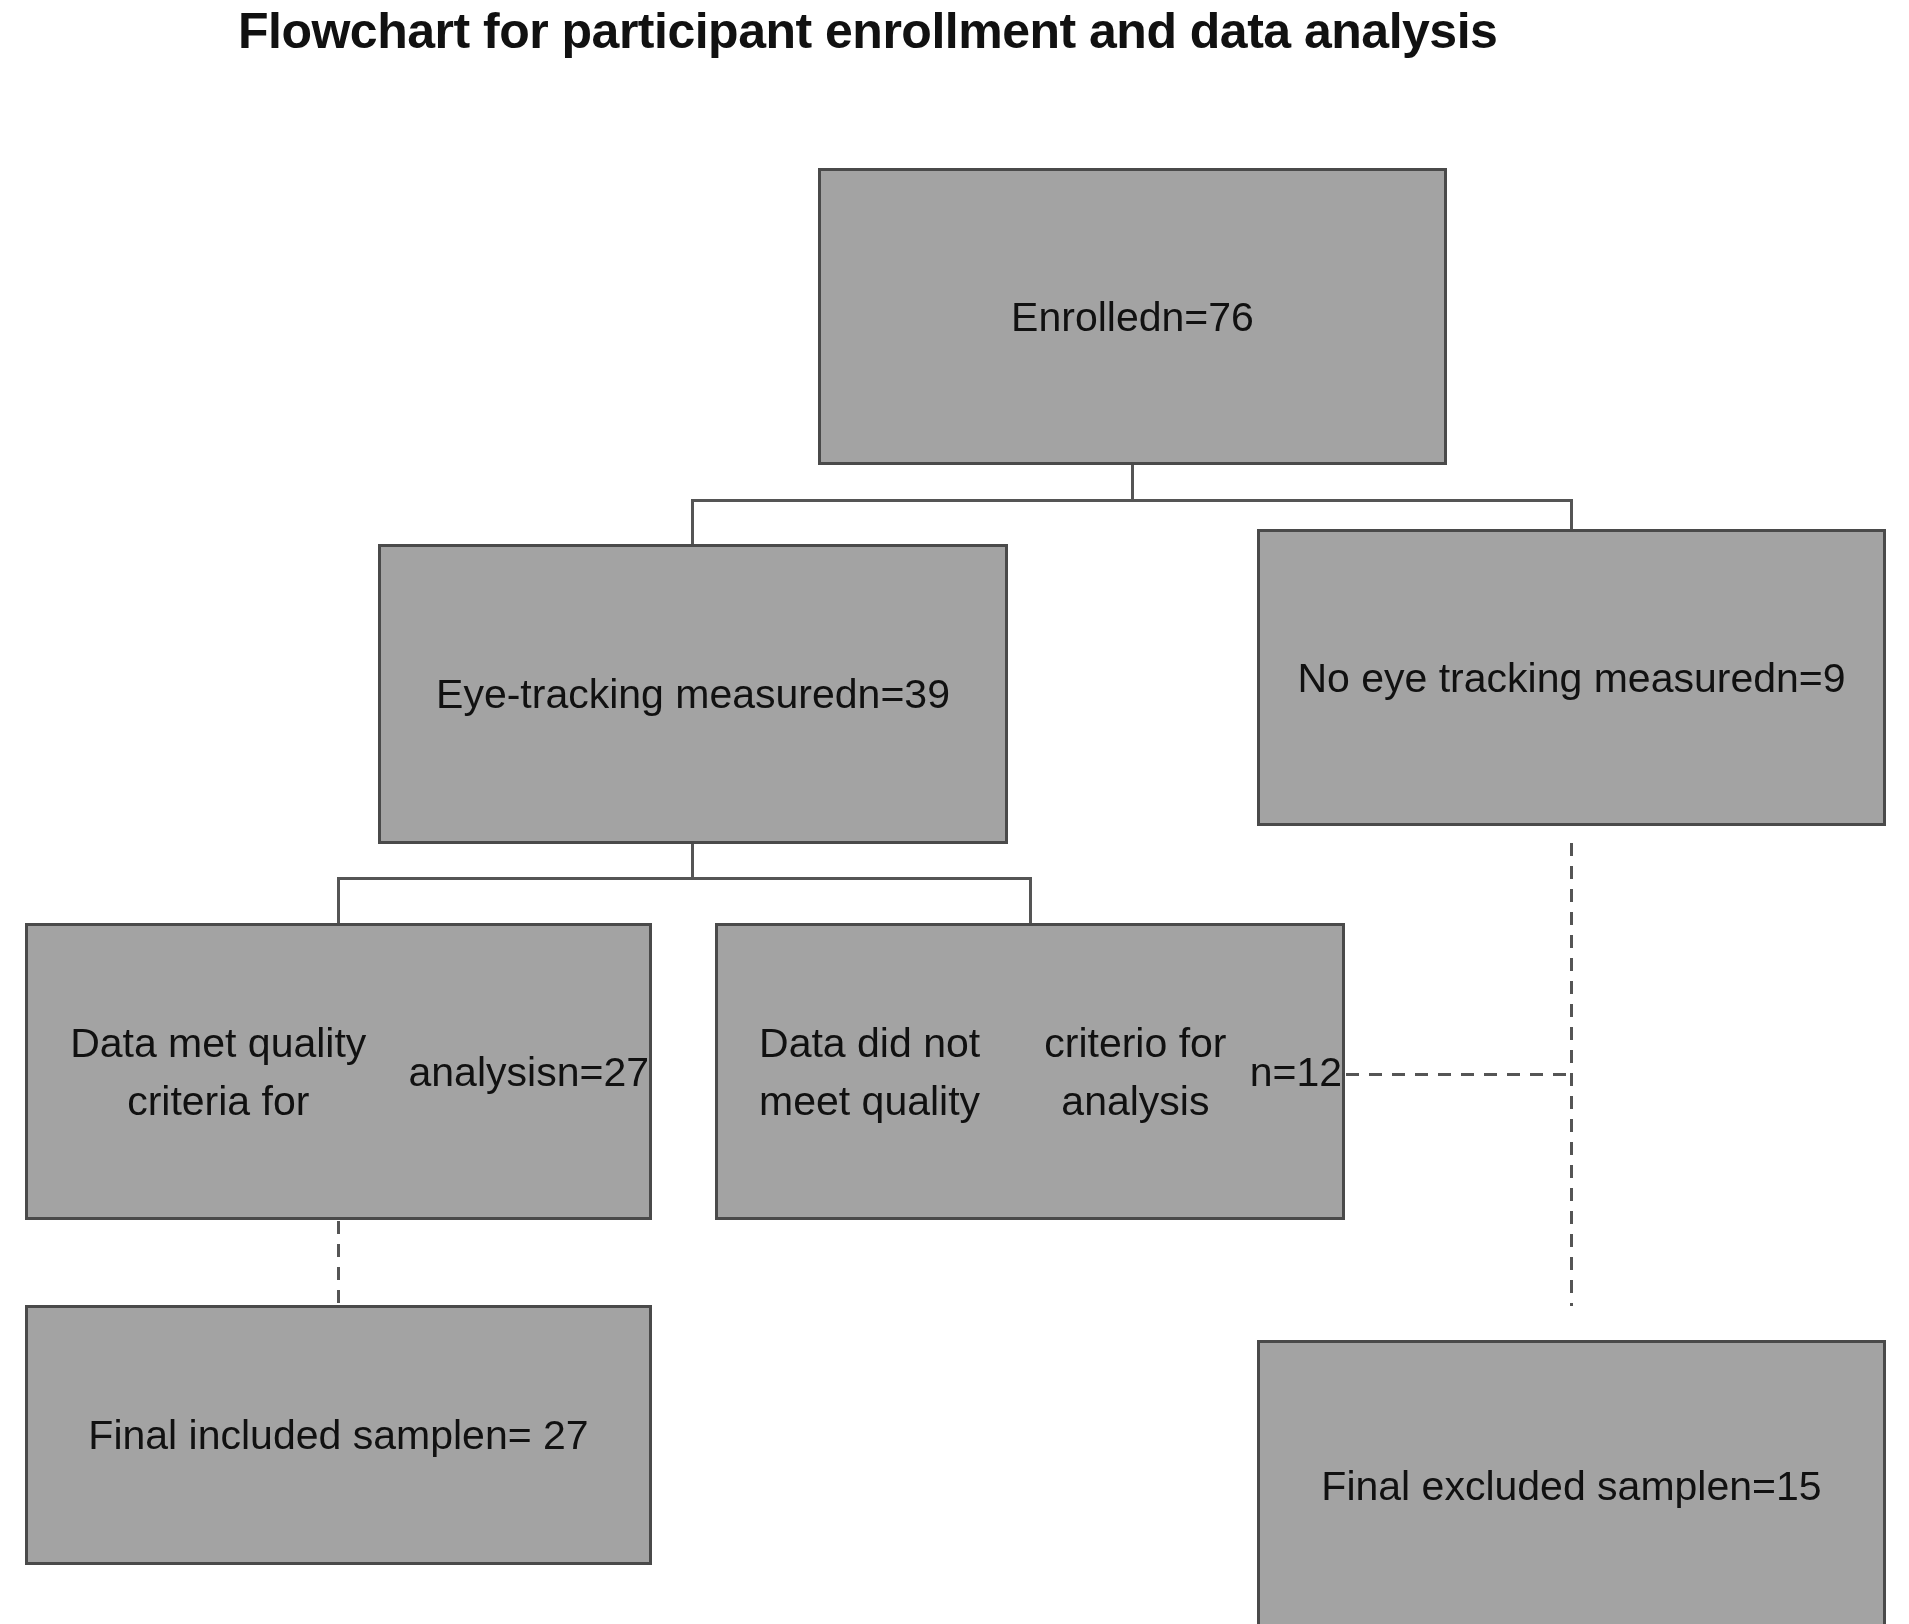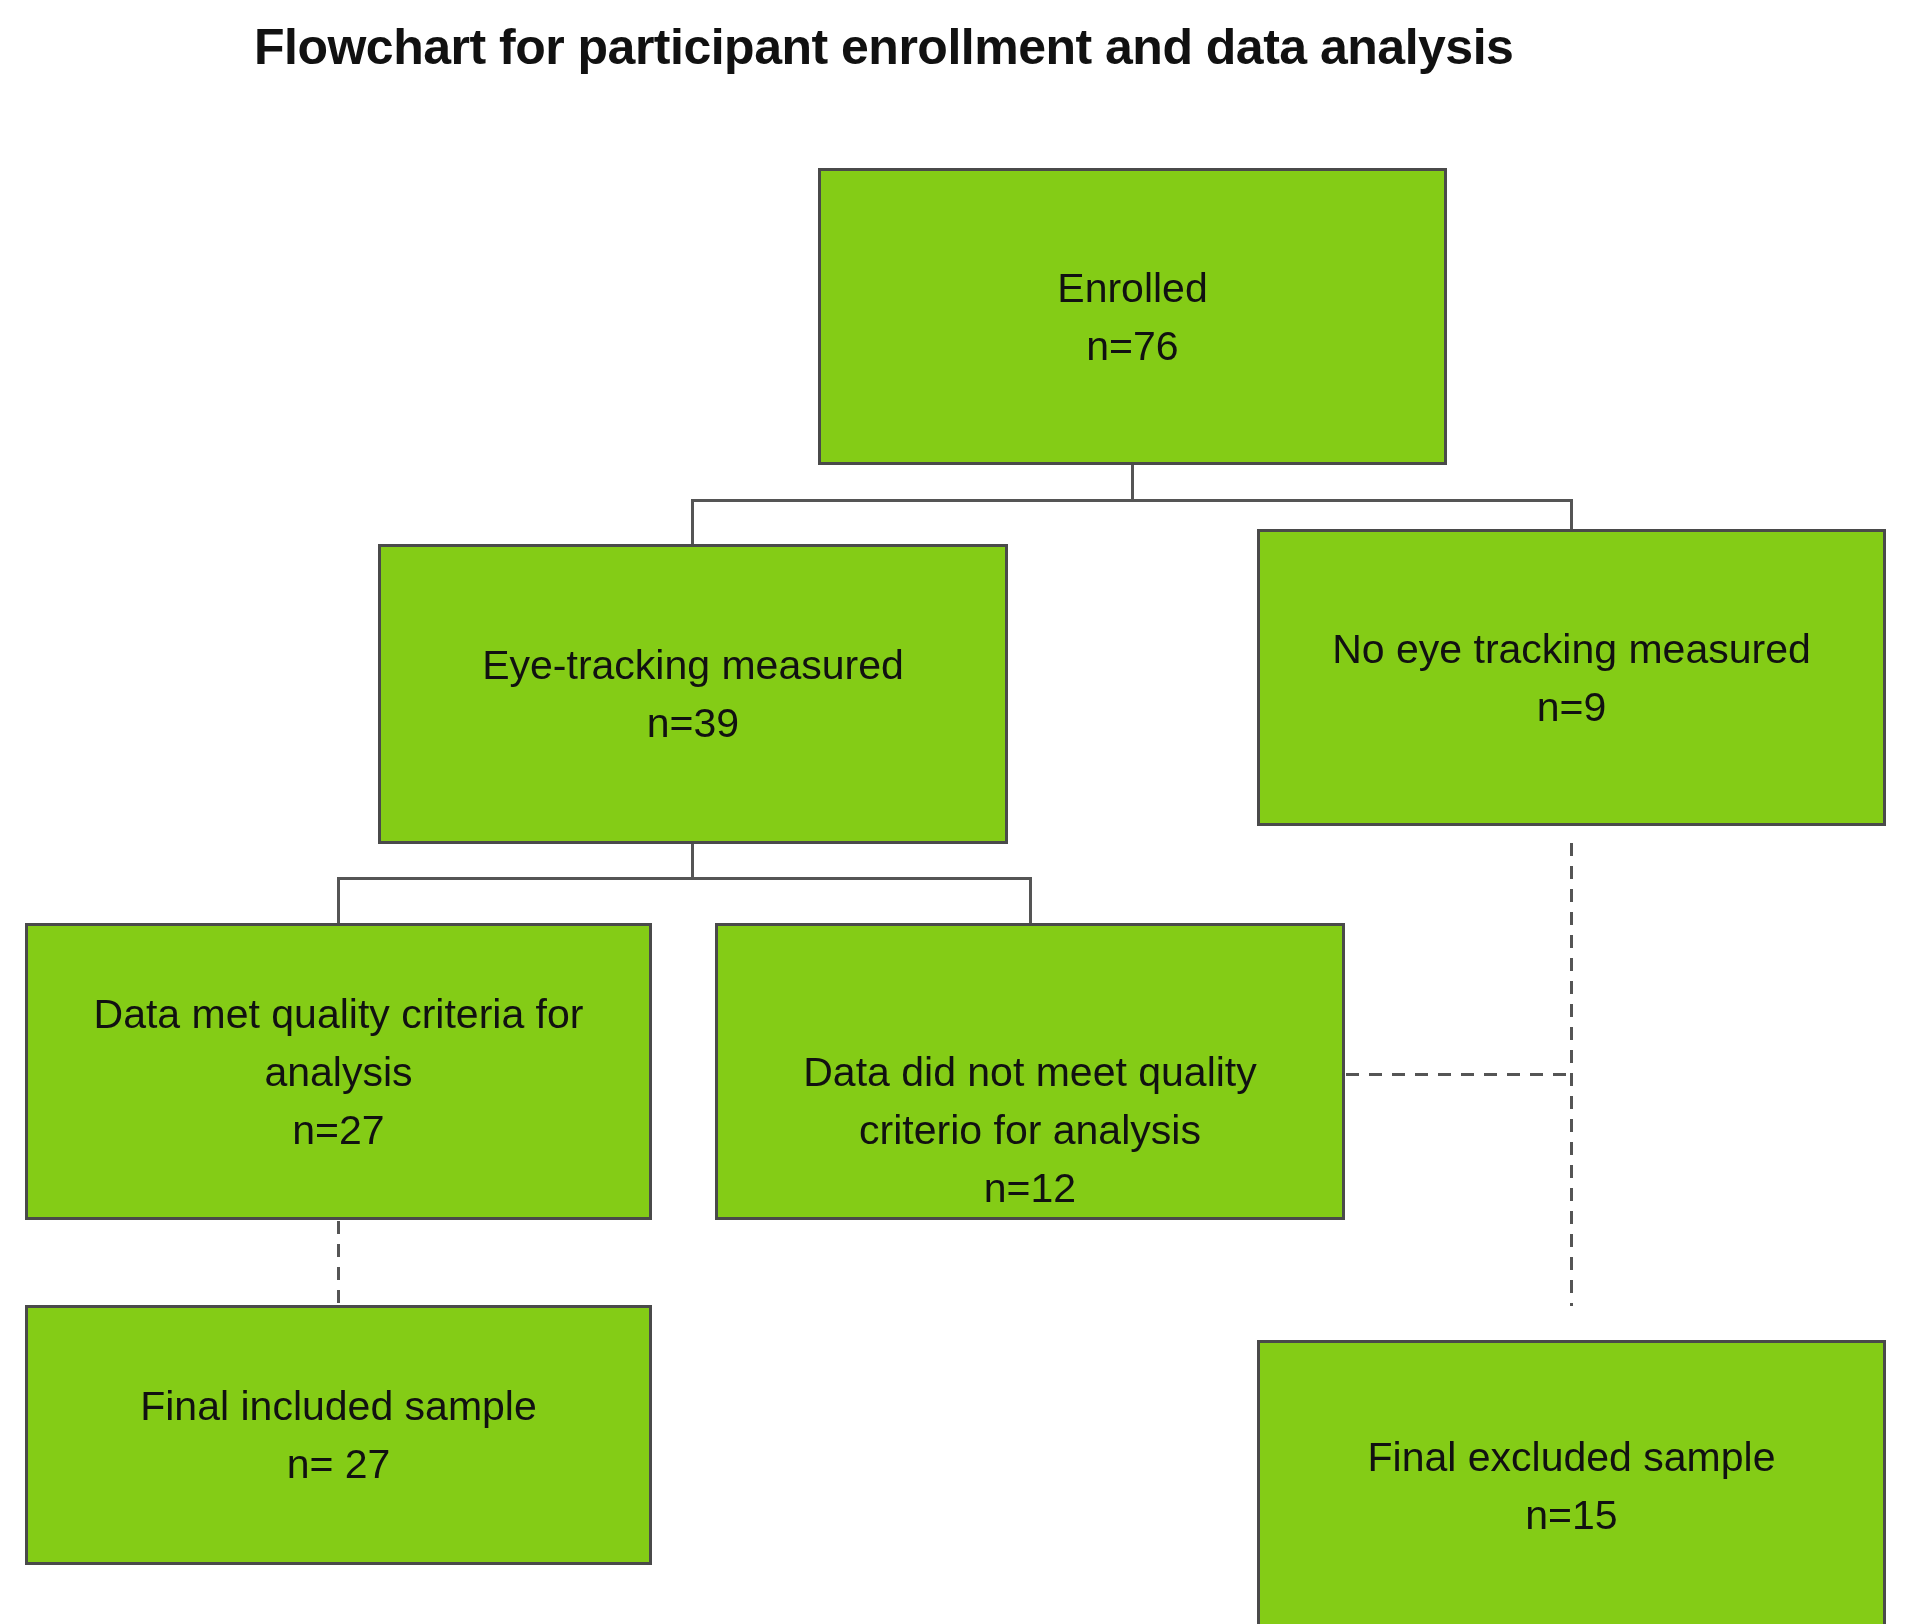--- a/index.html
+++ b/index.html
@@ -8,34 +8,34 @@
     width: 1909px;
     height: 1624px;
     background: var(--background, #ffffff);
     font-family: "Liberation Sans", sans-serif;
     overflow: hidden;
   }
   .title {
     position: absolute;
     left: 238px;
     top: 2px;
-    margin: 16px;
+    margin: 0;
     font-size: 50px;
     font-weight: bold;
     letter-spacing: -0.5px;
     color: var(--text, #111111);
     white-space: nowrap;
   }
   .node {
     position: absolute;
     box-sizing: border-box;
     border: 3px solid var(--border, #4a4a4a);
-    background: #84cc16;
+    background: #a3a3a3;
     display: flex;
-    flex-direction: column;
+    flex-direction: row;
     align-items: center;
     justify-content: center;
     text-align: center;
     color: var(--text, #111111);
     font-size: 41px;
     line-height: 58px;
   }
   .line { position: absolute; background: var(--line, #555555); }
   .line.v { width: 3px; }
   .line.h { height: 3px; }

